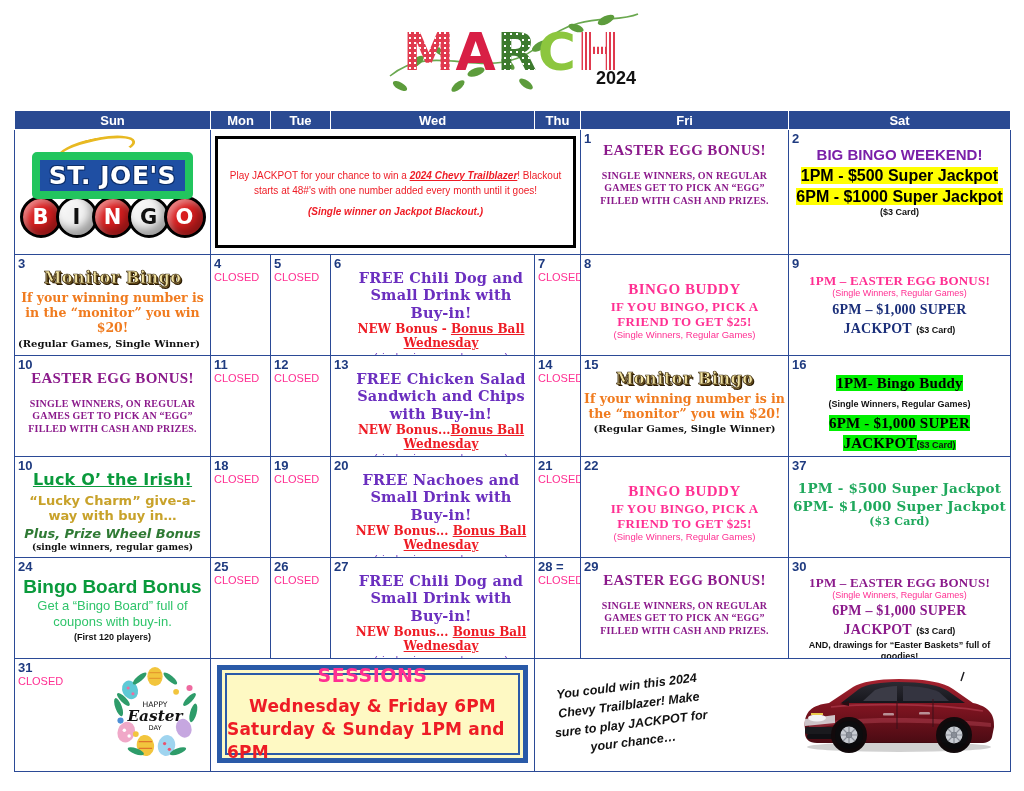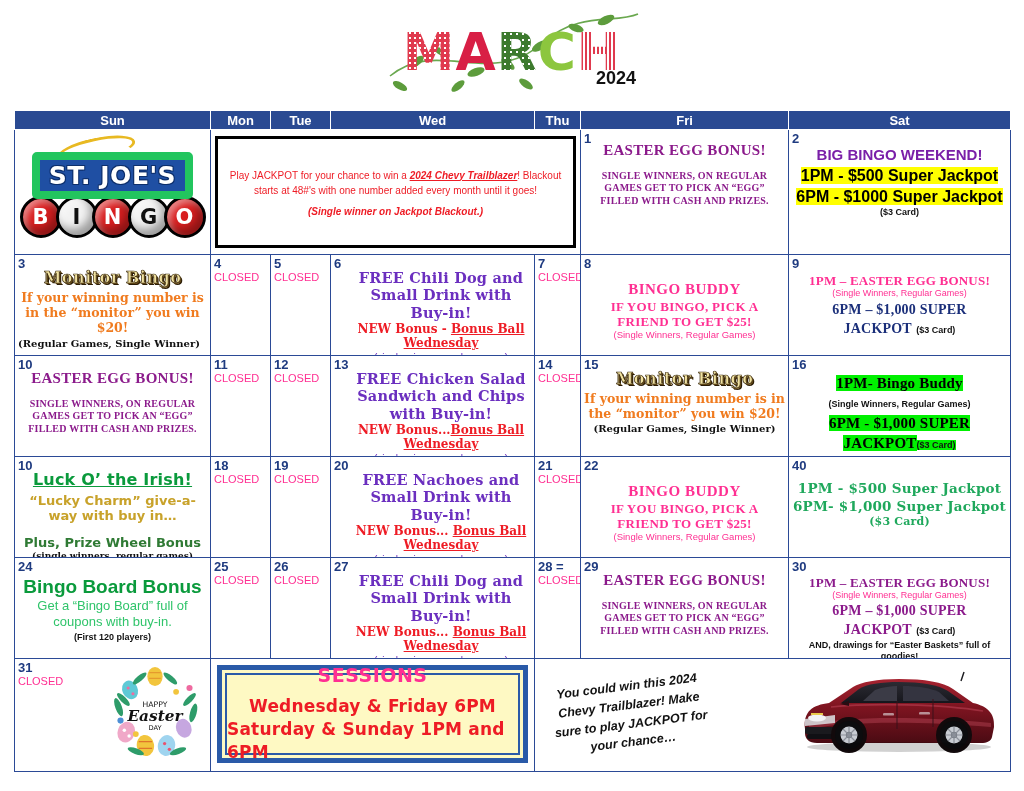--- a/index.html
+++ b/index.html
@@ -506,21 +506,21 @@
         </td>
   </tr>
 
   <tr>
     <td>
           <div class="cell">
       <div class="daynum">10</div>
       <div class="body">
         <div class="irish-title">Luck O’ the Irish!</div>
         <div class="irish-gold" style="margin-top:3px;">“Lucky Charm” give-a-way with buy in…</div>
-        <div class="irish-green" style="margin-top:11px;">Plus, Prize Wheel Bonus</div>
+        <div class="irish-green" style="margin-top:2px;font-style:italic;">Plus, Prize Wheel Bonus</div>
         <div class="irish-note">(single winners, regular games)</div>
       </div>
     </div>
         </td>
     <td>
           <div class="cell">
       <div class="daynum">18</div>
       <div class="closed-tag">CLOSED</div>
     </div>
         </td>
@@ -552,21 +552,21 @@
       <div class="body">
         <div class="bb-title" style="margin-top:12px;">BINGO BUDDY</div>
         <div class="bb-line">IF YOU BINGO, PICK A</div>
         <div class="bb-line">FRIEND TO GET $25!</div>
         <div class="bb-note">(Single Winners, Regular Games)</div>
       </div>
     </div>
         </td>
     <td>
           <div class="cell">
-      <div class="daynum">40</div>
+      <div class="daynum">37</div>
       <div class="body">
         <div class="green-script" style="margin-top:8px;">1PM - $500 Super Jackpot</div>
         <div class="green-script">6PM- $1,000 Super Jackpot</div>
         <div class="green-script" style="font-size:11px;">($3 Card)</div>
       </div>
     </div>
         </td>
   </tr>
 
   <tr>

